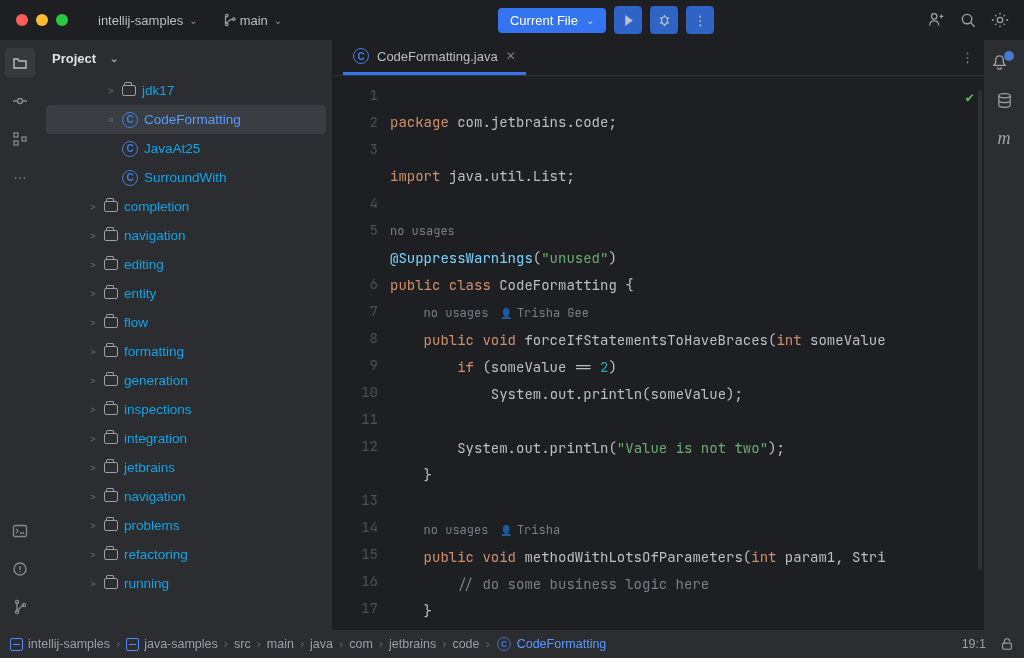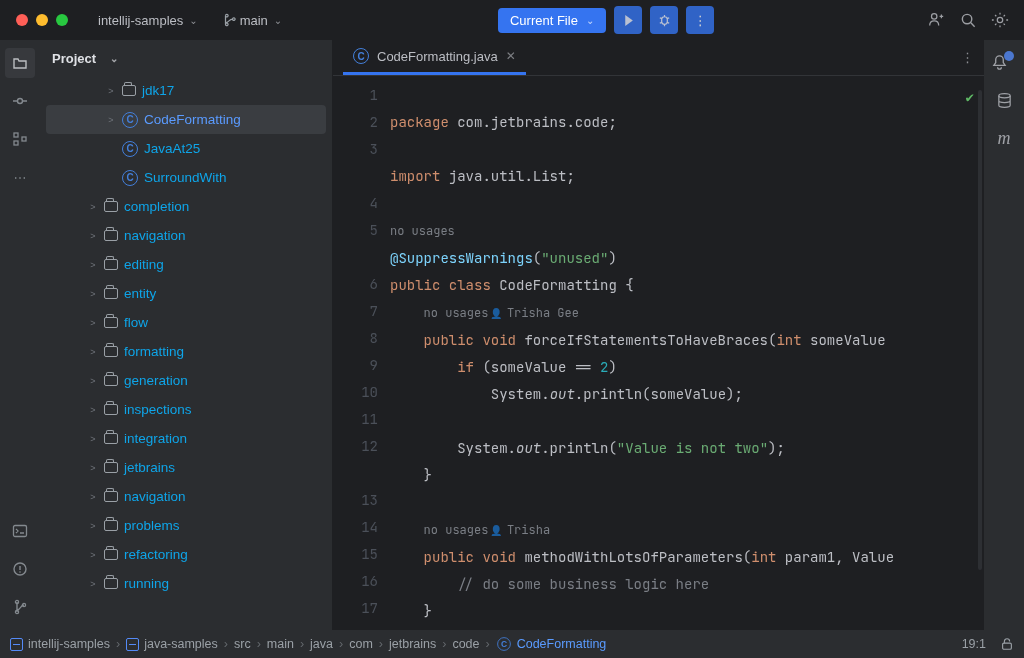--- a/index.html
+++ b/index.html
@@ -49,23 +49,23 @@
 .tab.active{ border-bottom:3px solid #3574f0; }
 .tab .close{ opacity:.6; font-size:12px;}
 .tab-menu{ margin-left:auto; margin-right:10px; opacity:.7; cursor:pointer;}
 .editor{ flex:1; display:flex; font-family:"JetBrains Mono",Menlo,Consolas,monospace; font-size:14px; line-height:27px; overflow:hidden; position:relative;}
 .gutter{ width:55px; text-align:right; color:#4b5059; padding:6px 10px 0 0; user-select:none;}
 .code{ flex:1; padding:6px 0 0 2px; white-space:pre; overflow:hidden; position:relative;}
 .tok-kw{color:#cf8e6d;}
 .tok-str{color:#6aab73;}
 .tok-ann{color:#7dd3fc;}
 .tok-num{color:#2aacb8;}
-.tok-it{font-style:italic;}
+.tok-it{}
 .tok-cmt{color:#7a7e85;}
-.hint{ color:#7a7e85; font-size:12px; display:inline-flex; align-items:center; gap:2px;}
+.hint{ color:#7a7e85; font-size:12px; display:inline-flex; align-items:center; gap:12px;}
 .hint .person::before{content:"👤"; font-size:10px; opacity:.7; margin-right:4px;}
 .check{ position:absolute; right:10px; top:8px; color:#5fb865;}
 .vscroll{ position:absolute; right:2px; top:14px; width:4px; height:480px; background:#2d2f33; border-radius:2px;}
 
 .statusbar{ height:28px; background:#2b2d30; display:flex; align-items:center; padding:0 10px; font-size:12.5px; color:#9aa0a6; gap:6px;}
 .statusbar .crumb{ display:flex; align-items:center; gap:5px; cursor:pointer;}
 .crumb-sep{ opacity:.5; }
 .sb-right{ margin-left:auto; display:flex; align-items:center; gap:14px;}
 .ic-mod{ display:inline-flex; width:13px; height:13px; border:1.5px solid #548af7; border-radius:2px; position:relative;}
 .ic-mod::after{content:""; position:absolute; left:2px; right:2px; top:5px; height:1.5px; background:#548af7;}
@@ -319,21 +319,21 @@
 <span class="tok-kw">public class </span><span>CodeFormatting {</span>
     <span class="hint"><span>no usages</span><span class="person">Trisha Gee</span></span>
     <span class="tok-kw">public void </span><span>forceIfStatementsToHaveBraces</span><span>(</span><span class="tok-kw">int </span><span>someValue</span>
         <span class="tok-kw">if </span><span>(someValue == </span><span class="tok-num">2</span><span>)</span>
             <span>System.</span><span class="tok-it">out</span><span>.println(someValue);</span>
 
         <span>System.</span><span class="tok-it">out</span><span>.println(</span><span class="tok-str">"Value is not two"</span><span>);</span>
     <span>}</span>
 
     <span class="hint"><span>no usages</span><span class="person">Trisha</span></span>
-    <span class="tok-kw">public void </span><span>methodWithLotsOfParameters</span><span>(</span><span class="tok-kw">int </span><span>param1, Value</span>
+    <span class="tok-kw">public void </span><span>methodWithLotsOfParameters</span><span>(</span><span class="tok-kw">int </span><span>param1, Stri</span>
         <span class="tok-cmt">// do some business logic here</span>
     <span>}</span>
 <span>}</span>
       </div>
       <span class="check">✔</span>
       <div class="vscroll"></div>
     </div>
   </div>
 
   <div class="stripe-right">

